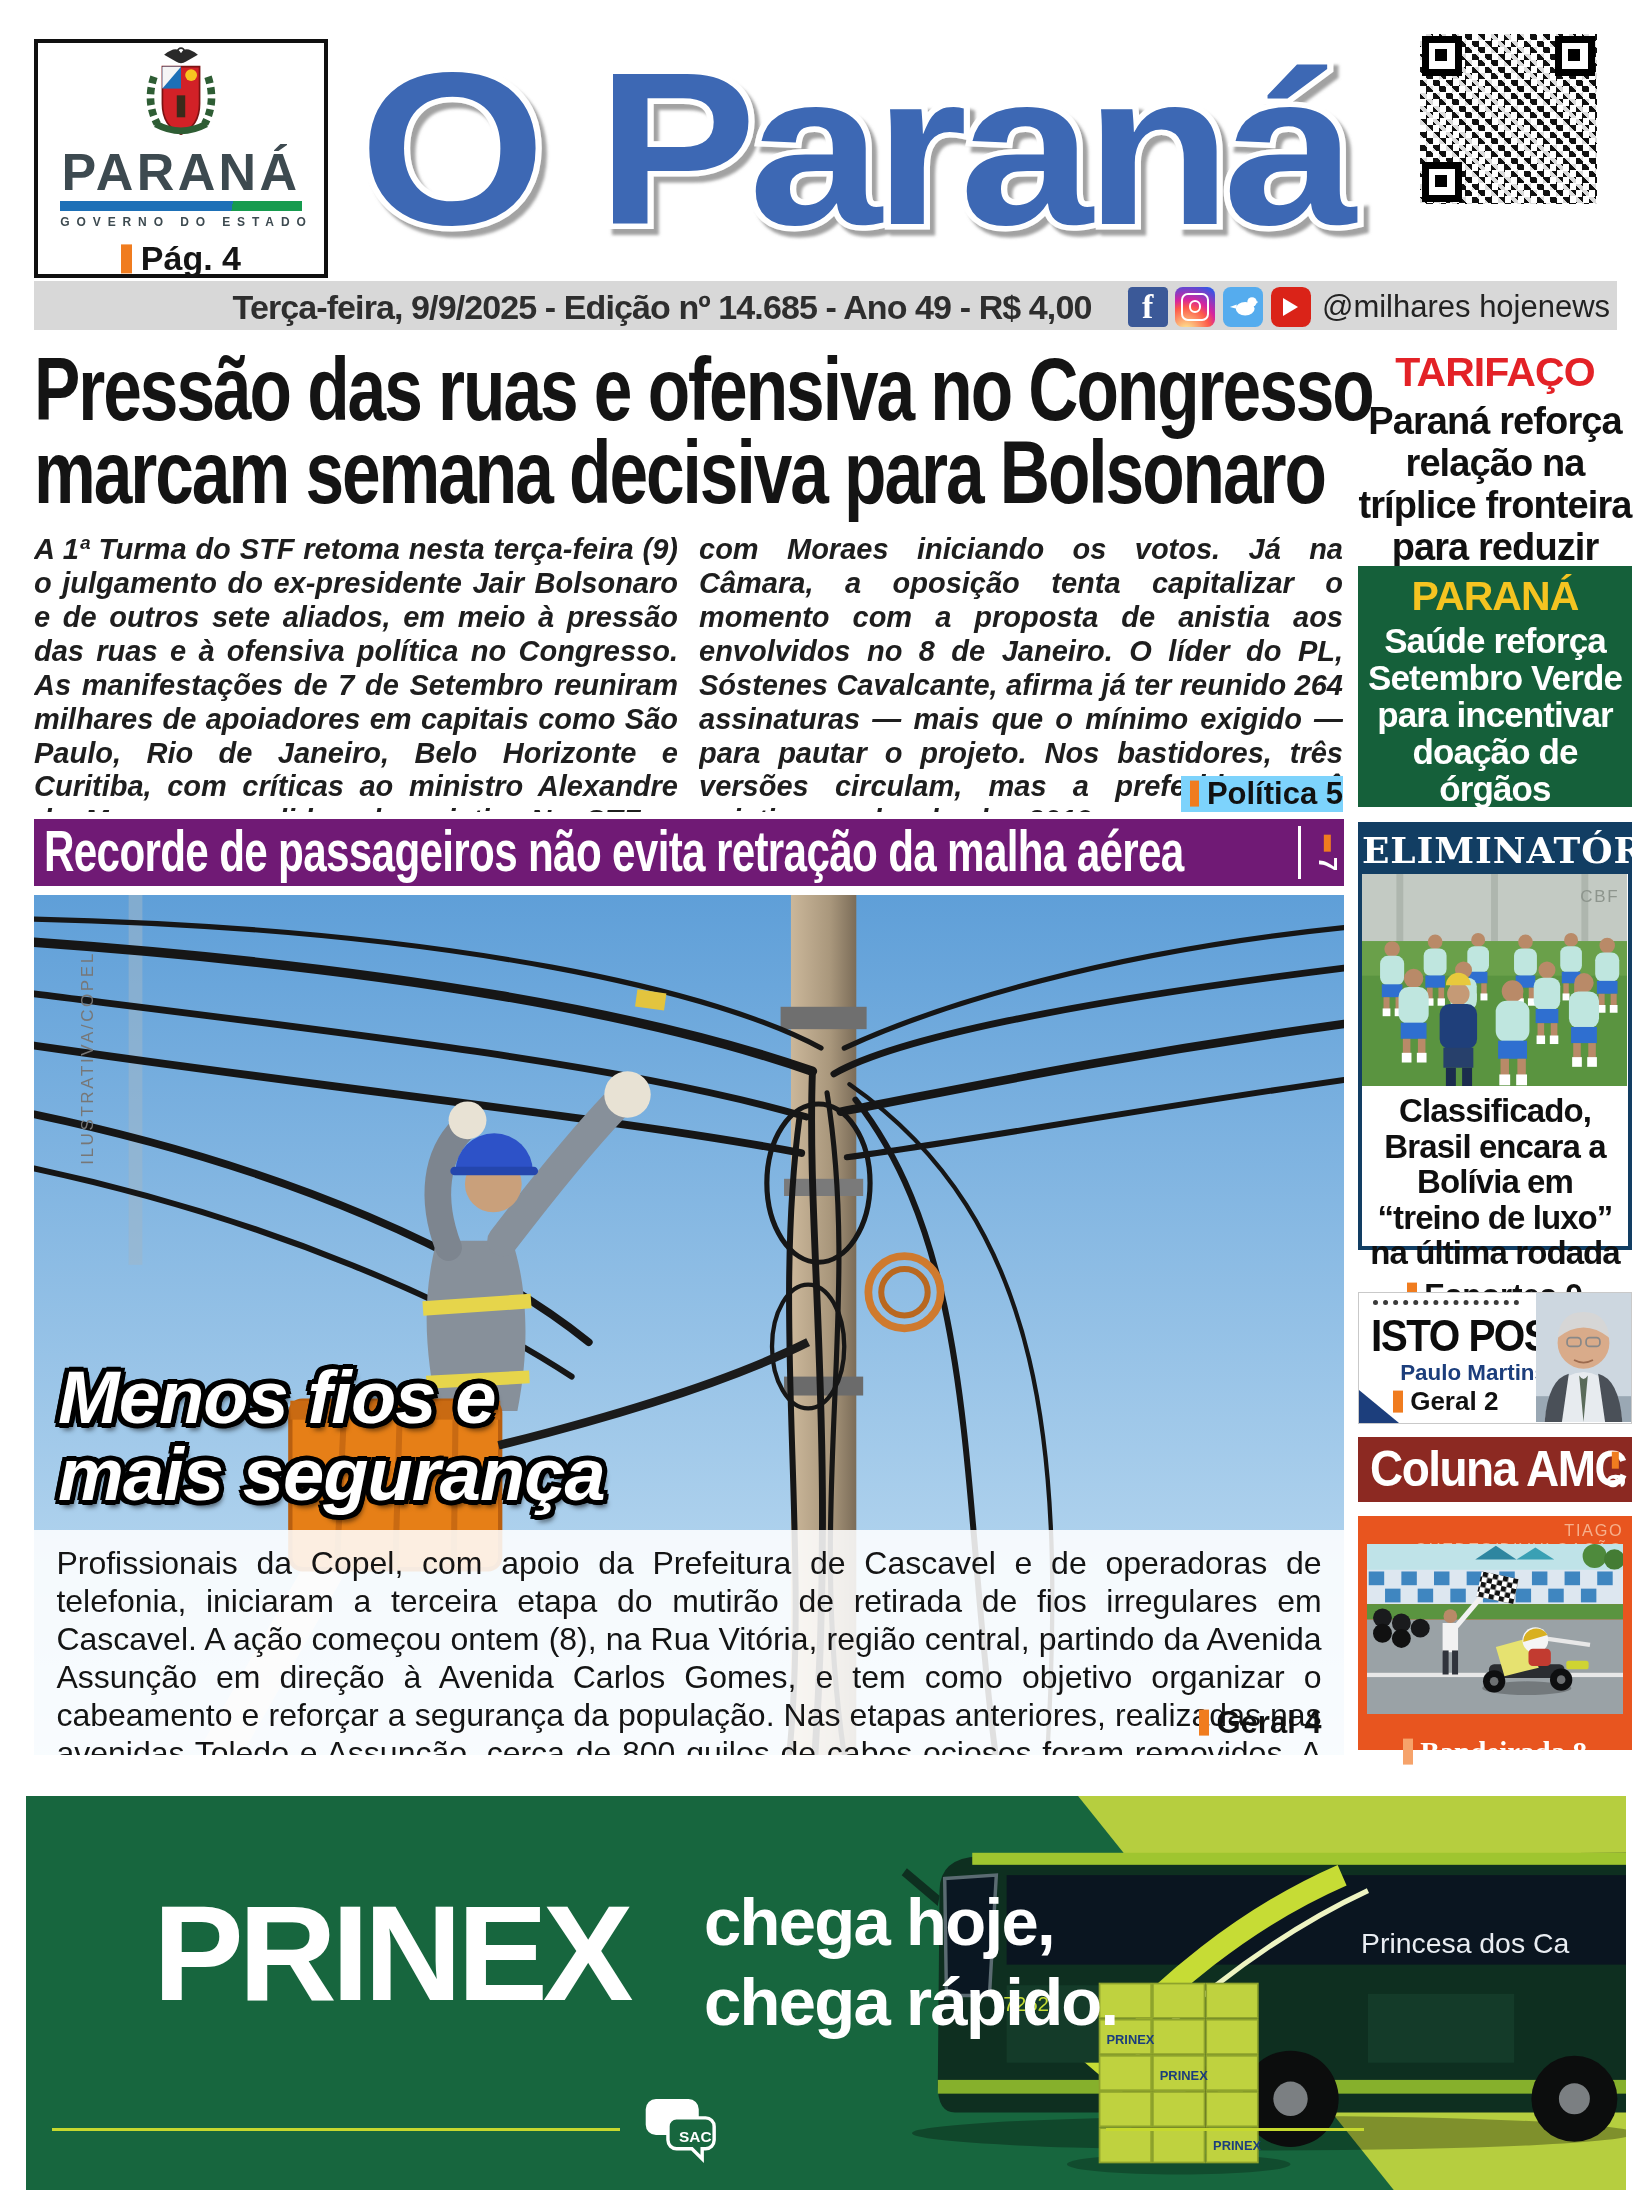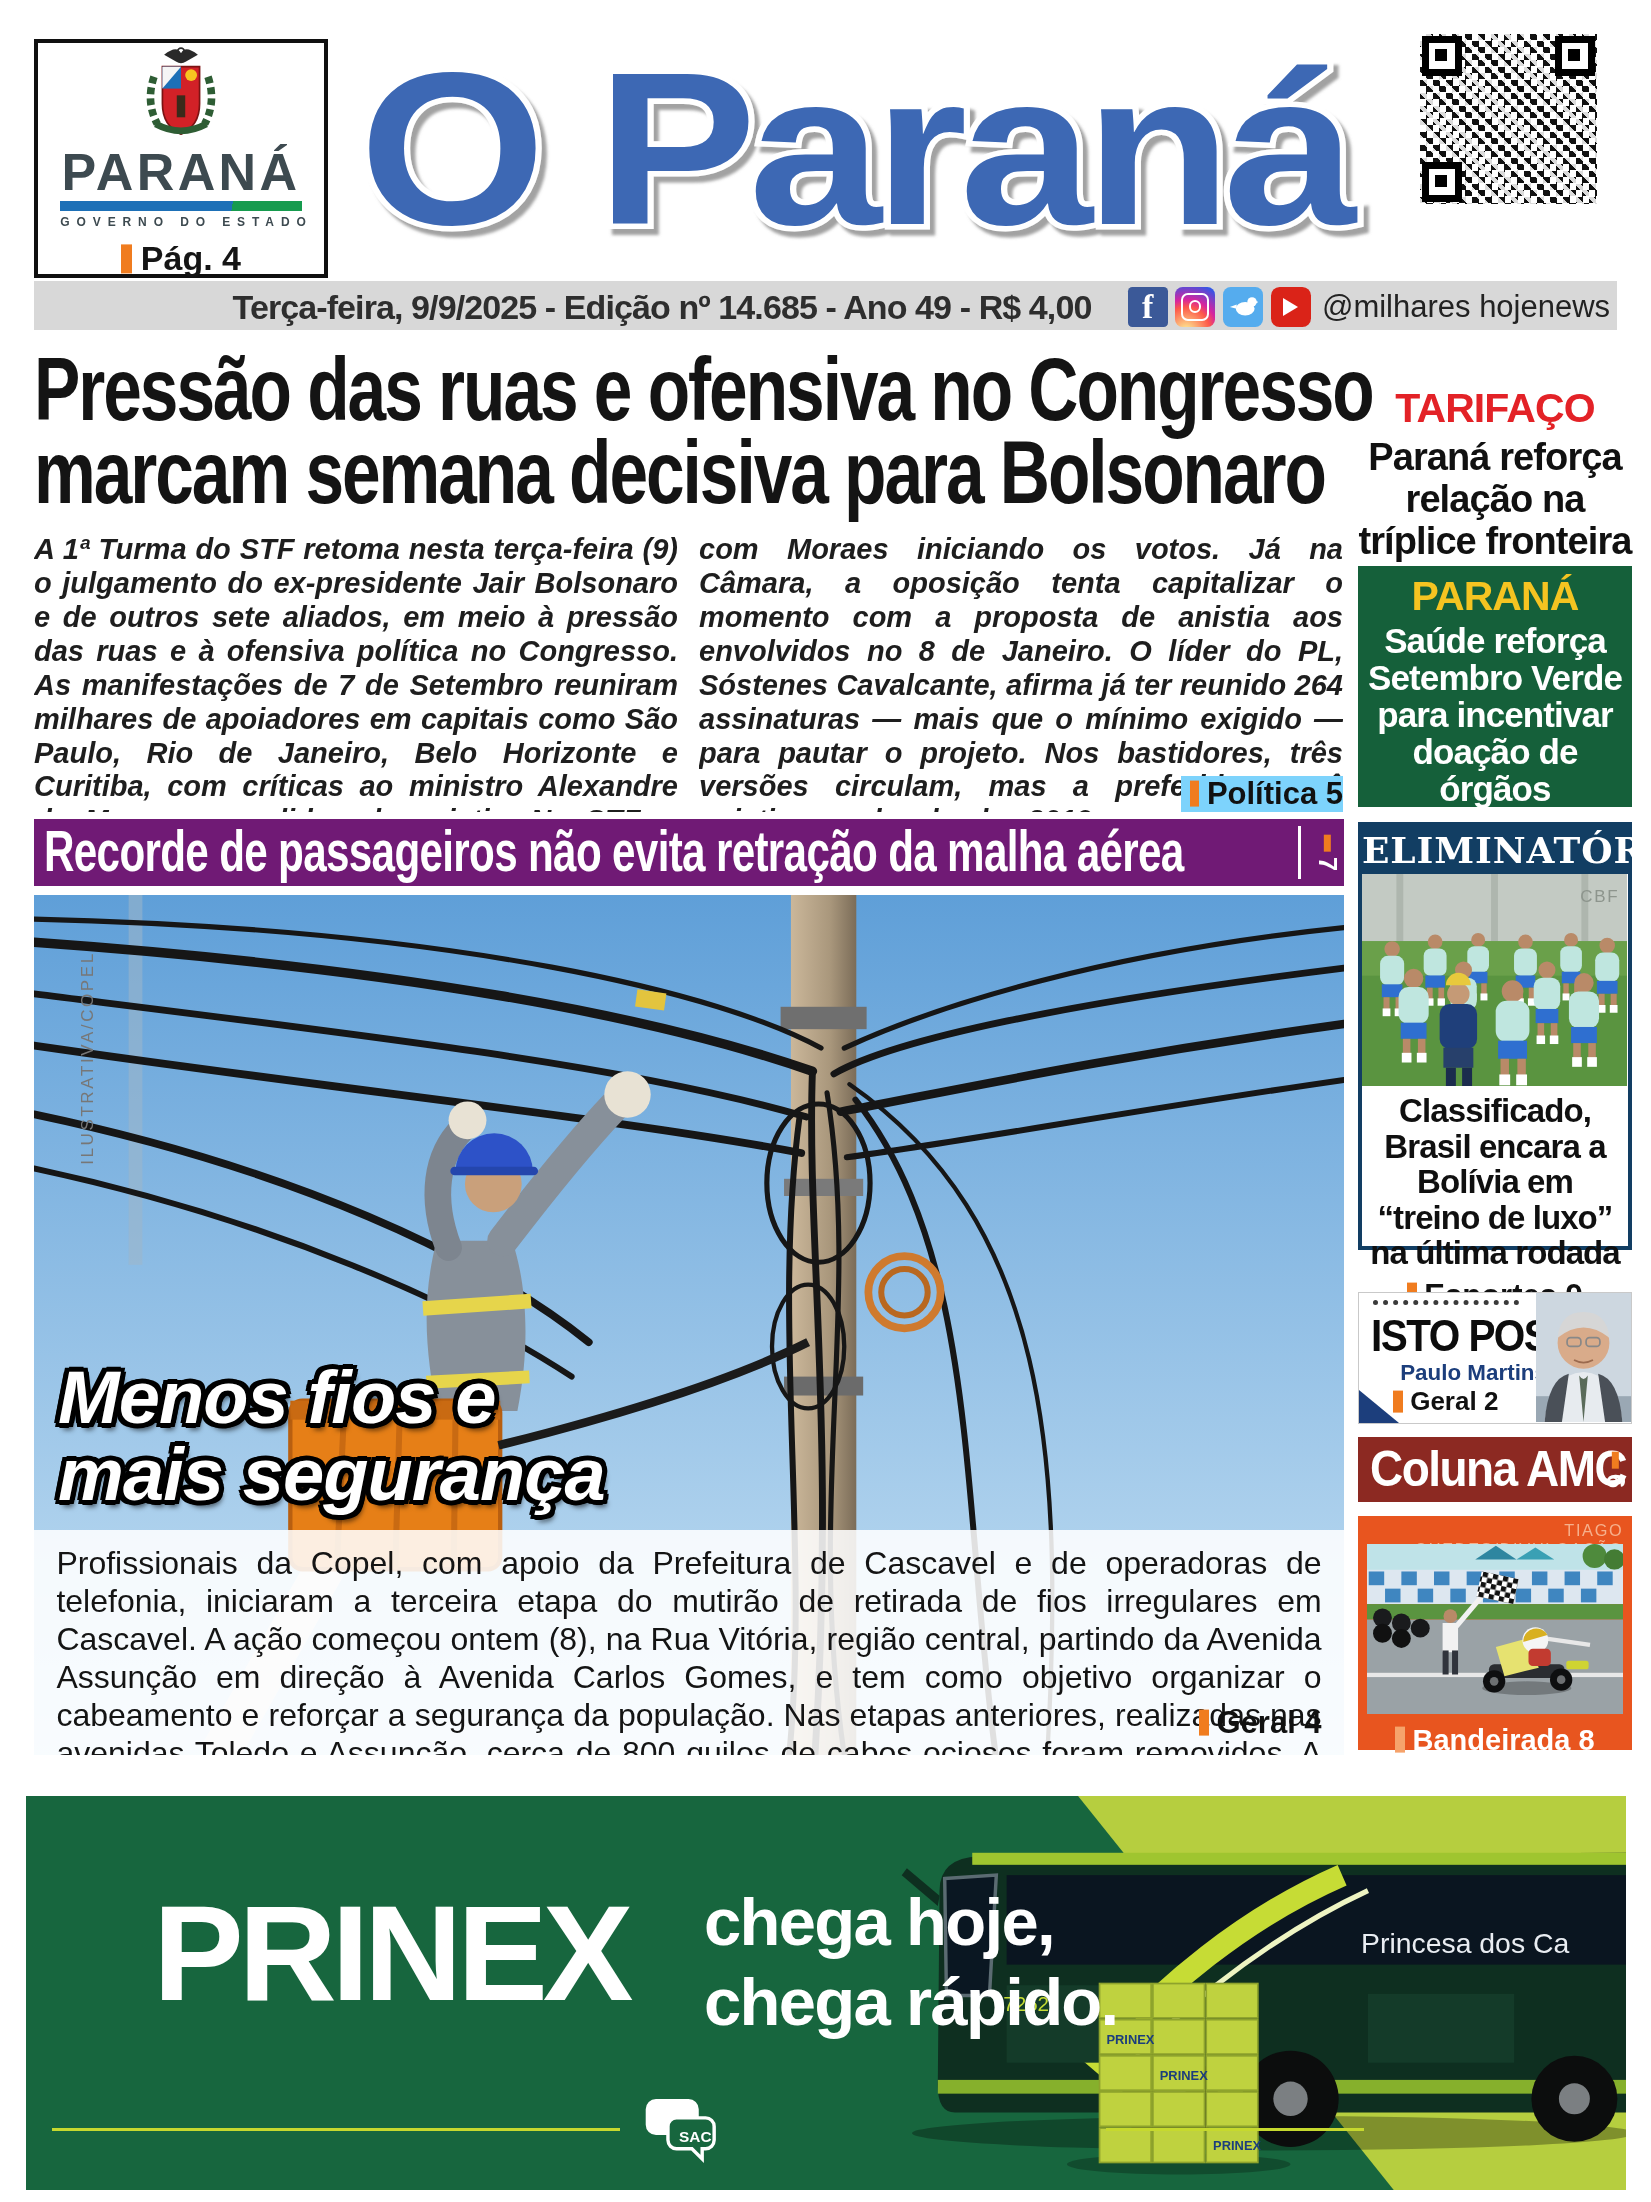--- a/index.html
+++ b/index.html
@@ -50,21 +50,21 @@
   .airband{left:34px;top:819px;width:1310px;height:67px;background:#701a75;}
   .airband .t{position:absolute;left:10.3px;top:0;font-size:57px;font-weight:bold;color:#fff;line-height:65px;
               letter-spacing:-0.9px;transform:scaleX(0.74);transform-origin:0 0;white-space:nowrap;}
   .airband .vl{position:absolute;right:43px;top:6.9px;bottom:6.9px;width:2.6px;background:#fff;}
   .rotpg{position:absolute;right:-1.7px;top:50%;transform:translateY(-50%) rotate(90deg);display:flex;align-items:center;gap:5.2px;}
   .rotpg .b{width:17px;height:7.7px;background:#f07c1f;}
   .rotpg .n{font-size:26px;font-weight:bold;color:#fff;}
 
   
   .sbx{left:1358px;width:274px;}
-  .tarifaco{top:349px;text-align:center;margin-top:36px;}
+  .tarifaco{top:349px;text-align:center;}
   .kick-red{font-size:41px;font-weight:bold;color:#e32227;letter-spacing:-0.9px;}
   .sb-title{font-size:38px;font-weight:bold;line-height:1.1;color:#111;margin-top:5.2px;letter-spacing:-0.9px;}
   .sb-tag{margin-top:13.8px;}
   .verde{top:566px;height:241px;background:#15603a;text-align:center;color:#fff;}
   .kick-yel{font-size:41px;font-weight:bold;color:#f5c421;padding-top:6.9px;letter-spacing:-0.9px;}
   .verde .sb-title{color:#fff;font-size:35px;line-height:1.06;margin-top:1.7px;}
   .verde .tag{color:#fff;}
   .elim{top:822px;height:428px;border:4.3px solid #123e63;box-sizing:border-box;background:#fff;}
   .elim-h{height:48px;background:#123e63;color:#fff;text-align:center;line-height:48px;
           font-family:"DejaVu Serif",serif;font-weight:bold;font-size:36px;letter-spacing:0.9px;}
@@ -79,21 +79,21 @@
   .isto-author{position:absolute;left:0px;top:67px;width:188px;text-align:right;font-size:22.4px;font-weight:bold;color:#1c3e7c;}
   .isto-tag{position:absolute;left:34px;top:93px;font-size:26px;}
   .isto-tri{position:absolute;left:0;bottom:0;width:0;height:0;border-bottom:33px solid #1c3e7c;border-right:40px solid transparent;}
   .isto-photo{position:absolute;right:0;top:0;width:95px;height:129px;}
   .amc{top:1437px;height:65px;background:#8c2922;}
   .amc-t{position:absolute;left:12px;top:0;line-height:64px;font-size:50px;font-weight:bold;color:#fff;
          letter-spacing:-1.7px;transform:scaleX(0.92);transform-origin:0 0;white-space:nowrap;}
   .kart{top:1516px;height:234px;background:#e8551f;padding:5.2px 8.6px;box-sizing:border-box;}
   .kart-credit{text-align:right;color:#f6b08c;font-size:16.3px;letter-spacing:1.7px;height:22.4px;}
   .kart-photo{position:relative;height:170px;overflow:hidden;}
-  .kart-tag{text-align:center;margin-top:10px;}
+  .kart-tag{text-align:center;margin-top:22px;font-family:Liberation Serif, serif;}
   .kart-tag .tag{color:#fff;font-size:29px;}
   .kart-tag .b{background:#f6a36b;}
 
   
   .mainphoto{left:34px;top:895px;width:1310px;height:860px;overflow:hidden;}
   .ph-credit{position:absolute;left:-53px;top:153px;transform:rotate(-90deg);font-size:17px;color:#777;letter-spacing:2.6px;}
   .overlay-title{position:absolute;left:24px;top:465px;font-size:74px;font-weight:bold;font-style:italic;
        color:#fff;line-height:1.04;letter-spacing:-0.9px;
        text-shadow:-4.3px -4.3px 0 #000,4.3px -4.3px 0 #000,-4.3px 4.3px 0 #000,4.3px 4.3px 0 #000,0 -5.2px 0 #000,0 5.2px 0 #000,-5.2px 0 0 #000,5.2px 0 0 #000,3.4px 6.9px 5.2px rgba(0,0,0,.55);}
   .capbox{position:absolute;left:0;right:0;bottom:0;height:225px;background:rgba(255,255,255,.87);padding:13.8px 22.4px;box-sizing:border-box;}

